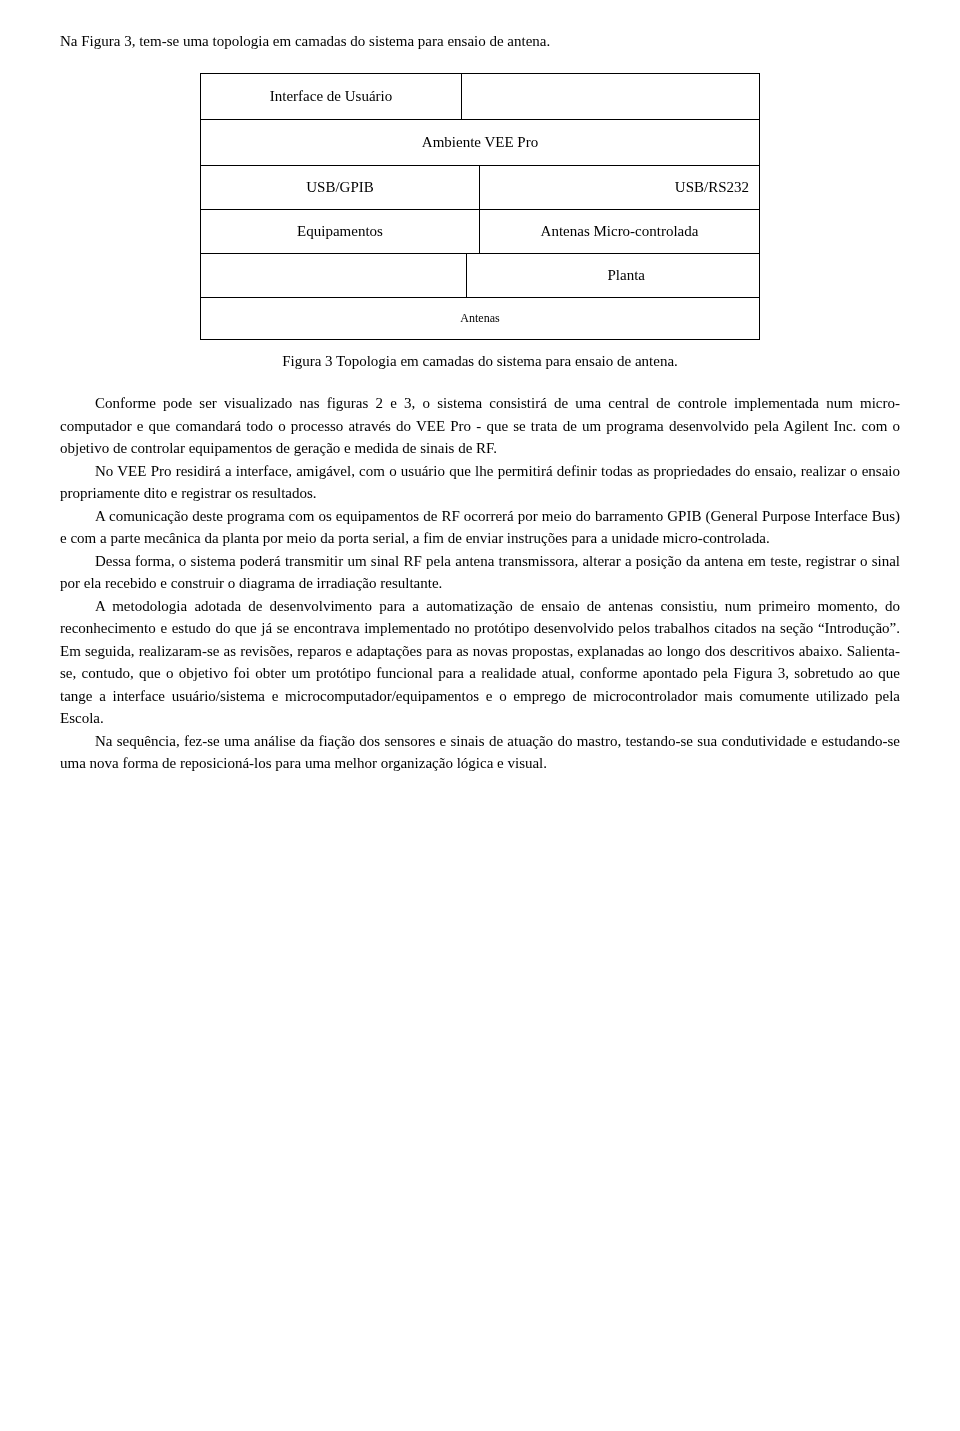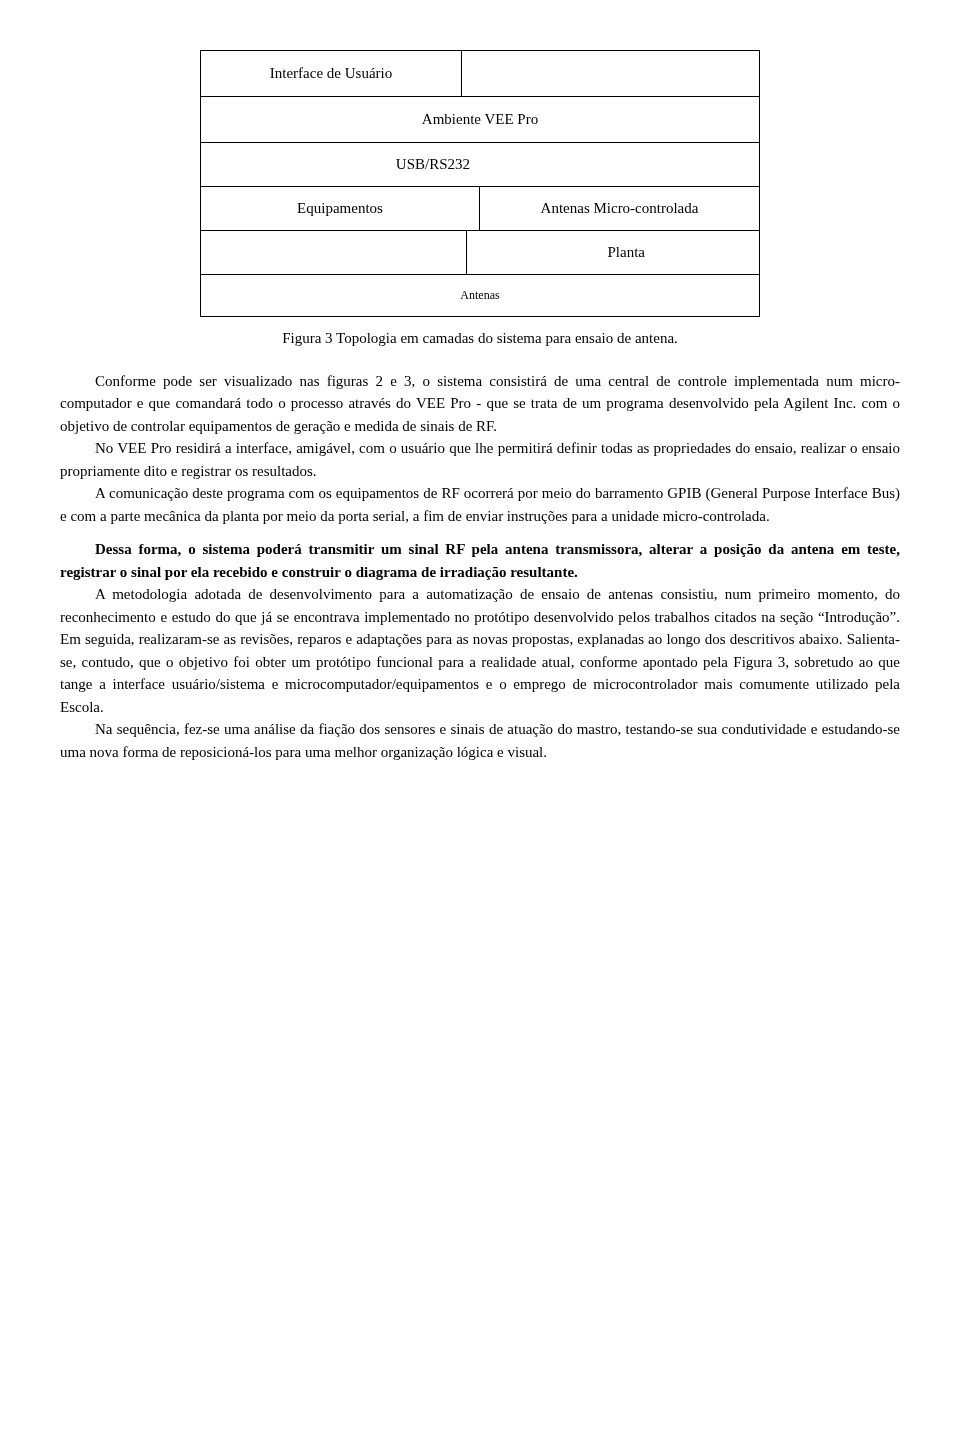--- a/index.html
+++ b/index.html
@@ -106,38 +106,42 @@
       text-align: justify;
       line-height: 1.5;
       margin-bottom: 0;
     }
   </style>
 </head>
 <body>
 
 <div class="page-content">
 
+  <p class="intro-text">Na Figura 3, tem-se uma topologia em camadas do sistema para ensaio de antena.</p>
 
   <div class="diagram-container">
     <div class="diagram-outer">
 
       <div class="diagram-row-top">
         <div class="diagram-cell-interface">
           <span>Interface de Usuário</span>
         </div>
         <div class="diagram-cell-empty-top"></div>
       </div>
 
       <div class="diagram-row-vee">
         <div class="diagram-cell-vee">
           <span>Ambiente VEE Pro</span>
         </div>
       </div>
 
       <div class="diagram-row-middle" style="border-bottom:1.5px solid #000;">
+        <div class="diagram-cell-left-mid" style="border-right:1.5px solid #000; text-align:center; padding:13px 10px; font-size:15px;">
+          <span>USB/GPIB</span>
+        </div>
         <div class="diagram-cell-right-mid" style="text-align:right; padding:13px 10px; font-size:15px;">
           <span>USB/RS232</span>
         </div>
       </div>
 
       <div style="display:flex; border-bottom:1.5px solid #000;">
         <div style="width:50%; border-right:1.5px solid #000; text-align:center; padding:13px 10px; font-size:15px;">
           <span>Equipamentos</span>
         </div>
         <div style="width:50%; text-align:center; padding:13px 10px; font-size:15px;">
@@ -168,21 +172,21 @@
   </p>
 
   <p class="paragraph-block" style="text-indent:35px; margin-top:0;">
     <span>No VEE Pro residirá a interface, amigável, com o usuário que lhe permitirá definir todas as propriedades do ensaio, realizar o ensaio propriamente dito e registrar os resultados.</span>
   </p>
 
   <p class="paragraph-block" style="text-indent:35px; margin-top:0;">
     <span>A comunicação deste programa com os equipamentos de RF ocorrerá por meio do barramento GPIB (General Purpose Interface Bus) e com a parte mecânica da planta por meio da porta serial, a fim de enviar instruções para a unidade micro-controlada.</span>
   </p>
 
-  <p class="paragraph-block" style="text-indent:35px; margin-top:11px;font-weight:bold;">
+  <p class="paragraph-block" style="text-indent:35px; margin-top:0;">
     <span>Dessa forma, o sistema poderá transmitir um sinal RF pela antena transmissora, alterar a posição da antena em teste, registrar o sinal por ela recebido e construir o diagrama de irradiação resultante.</span>
   </p>
 
   <p class="paragraph-block" style="text-indent:35px; margin-top:0;">
     <span>A metodologia adotada de desenvolvimento para a automatização de ensaio de antenas consistiu, num primeiro momento, do reconhecimento e estudo do que já se encontrava implementado no protótipo desenvolvido pelos trabalhos citados na seção “Introdução”. Em seguida, realizaram-se as revisões, reparos e adaptações para as novas propostas, explanadas ao longo dos descritivos abaixo. Salienta-se, contudo, que o objetivo foi obter um protótipo funcional para a realidade atual, conforme apontado pela Figura 3, sobretudo ao que tange a interface usuário/sistema e microcomputador/equipamentos e o emprego de microcontrolador mais comumente utilizado pela Escola.</span>
   </p>
 
 
   <p class="paragraph-block" style="text-indent:35px; margin-top:0;">
     <span>Na sequência, fez-se uma análise da fiação dos sensores e sinais de atuação do mastro, testando-se sua condutividade e estudando-se uma nova forma de reposicioná-los para uma melhor organização lógica e visual.</span>

